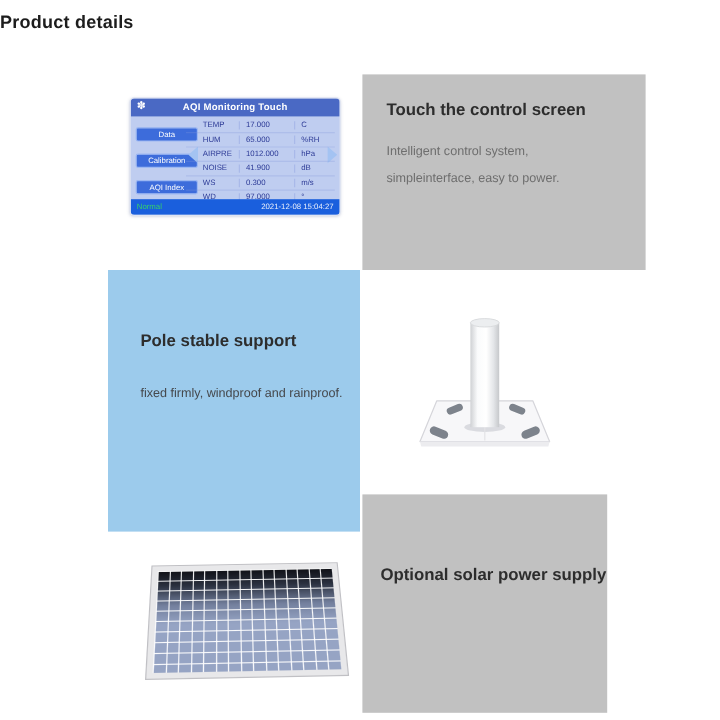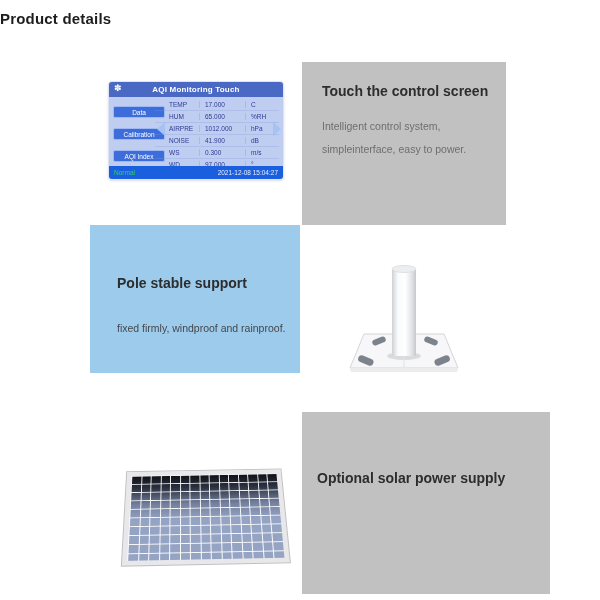--- a/index.html
+++ b/index.html
@@ -11,23 +11,23 @@
   .abs{position:absolute;}
 
   
   .page-title{
     top:10px;left:0;right:0;text-align:left;
     font-size:15px;font-weight:bold;color:#1d1d1d;letter-spacing:.2px;
   }
 
   
   .gray-box{background:#c1c1c1;}
-  .box-1{left:302px;top:62px;width:204px;height:163px;}
-  .box-3{left:302px;top:412px;width:204px;height:182px;padding-left:44px;}
-  .blue-box{left:90px;top:225px;width:210px;height:148px;background:#9ccbec;}
+  .box-1{left:302px;top:62px;width:236px;height:163px;}
+  .box-3{left:302px;top:412px;width:204px;height:182px;}
+  .blue-box{left:90px;top:225px;width:210px;height:218px;background:#9ccbec;}
 
   .box-heading{
     position:absolute;font-size:14px;font-weight:bold;color:#2d2d2d;
     white-space:nowrap;
   }
   .box-text{
     position:absolute;font-size:10.5px;color:#6e6e6e;line-height:23px;
     white-space:nowrap;
   }
   .blue-box .box-text{color:#45484c;}

